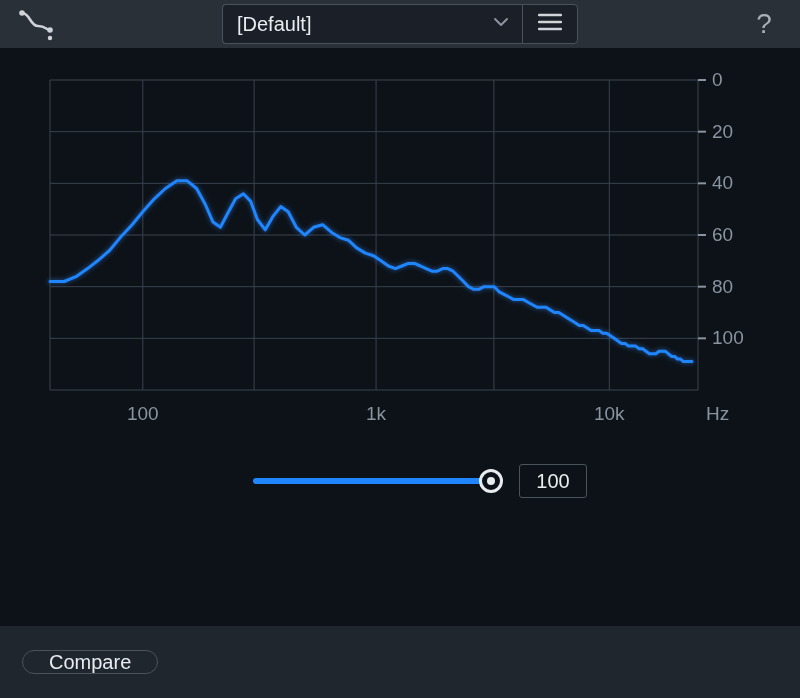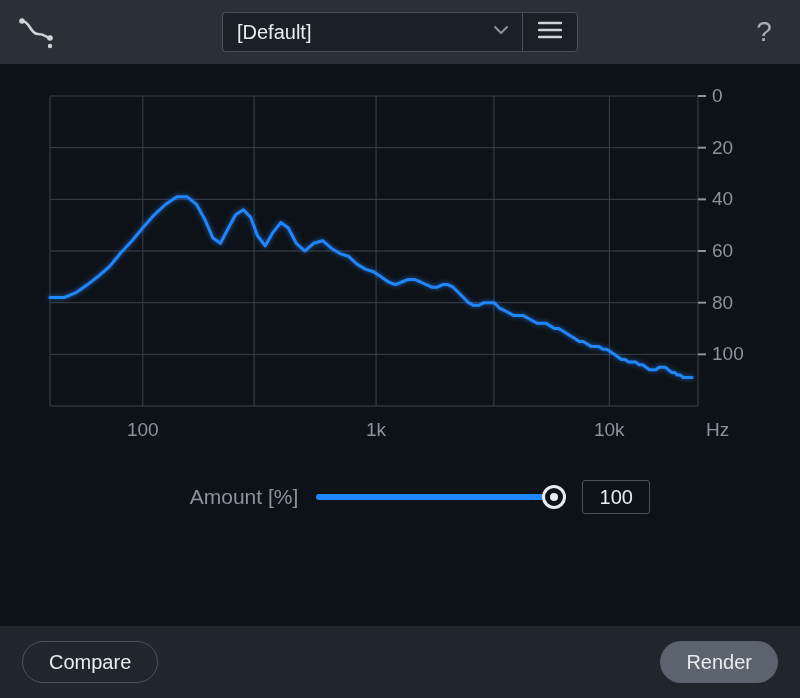--- a/index.html
+++ b/index.html
@@ -5,21 +5,21 @@
   * { box-sizing: border-box; margin: 0; padding: 0; }
   html, body { width: 800px; height: 698px; overflow: hidden; }
   body {
     background: #0d1218;
     font-family: -apple-system, BlinkMacSystemFont, "Segoe UI", Arial, sans-serif;
     color: #e8ecef;
   }
 
   
   .topbar {
-    height: 64px;
+    height: 48px;
     background: #2a3038;
     display: flex;
     align-items: center;
     padding: 0 16px;
     gap: 12px;
   }
   .logo {
     width: 40px; height: 36px;
     color: #d0d4d8;
     flex-shrink: 0;
@@ -183,21 +183,21 @@
     position: absolute;
     left: 0; right: 0; bottom: 0;
     height: 72px;
     background: #20262e;
     display: flex;
     align-items: center;
     justify-content: space-between;
     padding: 0 22px;
   }
   .pill-btn {
-    height: 42px;
+    height: 24px;
     padding: 0 26px;
     border-radius: 21px;
     font-size: 20px;
     display: inline-flex;
     align-items: center;
     justify-content: center;
     cursor: pointer;
     border: none;
   }
   .compare-btn {
@@ -286,30 +286,26 @@
           <text x="336.06760538843463" y="348" text-anchor="middle">1k</text>
           <text x="569.3162450766142" y="348" text-anchor="middle">10k</text>
           <text x="666" y="348" text-anchor="start">Hz</text>
         </g>
         <path d="M10.0 209.5 L24.2 209.5 L36.6 204.3 L47.6 196.6 L57.6 188.8 L69.5 178.5 L80.2 165.6 L92.1 152.7 L102.8 139.8 L114.3 126.8 L125.4 116.5 L136.9 108.8 L147.2 108.8 L156.6 116.5 L165.1 132.0 L173.0 150.1 L180.4 155.3 L187.2 142.3 L195.6 126.8 L203.4 121.7 L210.7 129.4 L217.4 147.5 L225.3 157.8 L232.6 144.9 L240.7 134.6 L248.2 139.8 L256.3 155.3 L264.8 163.0 L273.6 155.3 L282.6 152.7 L291.6 160.4 L299.9 165.6 L308.3 168.2 L316.6 175.9 L325.4 181.1 L333.5 183.7 L341.0 188.8 L348.4 194.0 L355.4 196.6 L361.9 194.0 L368.3 191.4 L374.4 191.4 L380.5 194.0 L386.2 196.6 L391.9 199.2 L397.3 199.2 L402.7 196.6 L407.8 196.6 L413.1 199.2 L418.2 204.3 L423.5 209.5 L428.5 214.7 L433.6 217.3 L438.9 217.3 L443.9 214.7 L449.0 214.7 L454.2 214.7 L459.1 219.8 L464.1 222.4 L469.1 225.0 L473.9 227.6 L478.8 227.6 L483.4 227.6 L488.0 230.2 L492.6 232.8 L497.1 235.3 L501.5 235.3 L506.0 235.3 L510.2 237.9 L514.5 240.5 L518.7 240.5 L522.8 243.1 L527.1 245.7 L531.1 248.3 L535.2 250.8 L539.2 253.4 L543.2 253.4 L547.2 256.0 L551.2 258.6 L555.1 258.6 L559.0 258.6 L562.8 261.2 L566.6 261.2 L570.4 263.8 L574.2 266.3 L577.9 268.9 L581.5 271.5 L585.1 271.5 L588.7 274.1 L592.2 274.1 L595.7 274.1 L599.2 276.7 L602.6 276.7 L606.0 279.3 L609.3 281.8 L612.6 281.8 L615.8 281.8 L619.1 279.3 L622.2 279.3 L625.4 279.3 L628.5 281.8 L631.5 284.4 L634.5 284.4 L637.5 287.0 L640.5 287.0 L643.4 289.6 L646.3 289.6 L649.1 289.6 L652.0 289.6 " class="spectrum-glow"></path>
         <path d="M10.0 209.5 L24.2 209.5 L36.6 204.3 L47.6 196.6 L57.6 188.8 L69.5 178.5 L80.2 165.6 L92.1 152.7 L102.8 139.8 L114.3 126.8 L125.4 116.5 L136.9 108.8 L147.2 108.8 L156.6 116.5 L165.1 132.0 L173.0 150.1 L180.4 155.3 L187.2 142.3 L195.6 126.8 L203.4 121.7 L210.7 129.4 L217.4 147.5 L225.3 157.8 L232.6 144.9 L240.7 134.6 L248.2 139.8 L256.3 155.3 L264.8 163.0 L273.6 155.3 L282.6 152.7 L291.6 160.4 L299.9 165.6 L308.3 168.2 L316.6 175.9 L325.4 181.1 L333.5 183.7 L341.0 188.8 L348.4 194.0 L355.4 196.6 L361.9 194.0 L368.3 191.4 L374.4 191.4 L380.5 194.0 L386.2 196.6 L391.9 199.2 L397.3 199.2 L402.7 196.6 L407.8 196.6 L413.1 199.2 L418.2 204.3 L423.5 209.5 L428.5 214.7 L433.6 217.3 L438.9 217.3 L443.9 214.7 L449.0 214.7 L454.2 214.7 L459.1 219.8 L464.1 222.4 L469.1 225.0 L473.9 227.6 L478.8 227.6 L483.4 227.6 L488.0 230.2 L492.6 232.8 L497.1 235.3 L501.5 235.3 L506.0 235.3 L510.2 237.9 L514.5 240.5 L518.7 240.5 L522.8 243.1 L527.1 245.7 L531.1 248.3 L535.2 250.8 L539.2 253.4 L543.2 253.4 L547.2 256.0 L551.2 258.6 L555.1 258.6 L559.0 258.6 L562.8 261.2 L566.6 261.2 L570.4 263.8 L574.2 266.3 L577.9 268.9 L581.5 271.5 L585.1 271.5 L588.7 274.1 L592.2 274.1 L595.7 274.1 L599.2 276.7 L602.6 276.7 L606.0 279.3 L609.3 281.8 L612.6 281.8 L615.8 281.8 L619.1 279.3 L622.2 279.3 L625.4 279.3 L628.5 281.8 L631.5 284.4 L634.5 284.4 L637.5 287.0 L640.5 287.0 L643.4 289.6 L646.3 289.6 L649.1 289.6 L652.0 289.6 " class="spectrum"></path>
       </svg>
   </div>
 
   <div class="amount-row">
-    <span class="amount-label">Amount [%]</span>
     <div class="slider">
       <div class="slider-track"></div>
       <div class="slider-thumb"></div>
     </div>
     <div class="amount-value">100</div>
   </div>
 
 </div>
 
 <div class="bottombar">
   <button class="pill-btn compare-btn">
     <span>Compare</span>
   </button>
-  <button class="pill-btn render-btn">
-    <span>Render</span>
-  </button>
 </div>
 
 </body></html>

